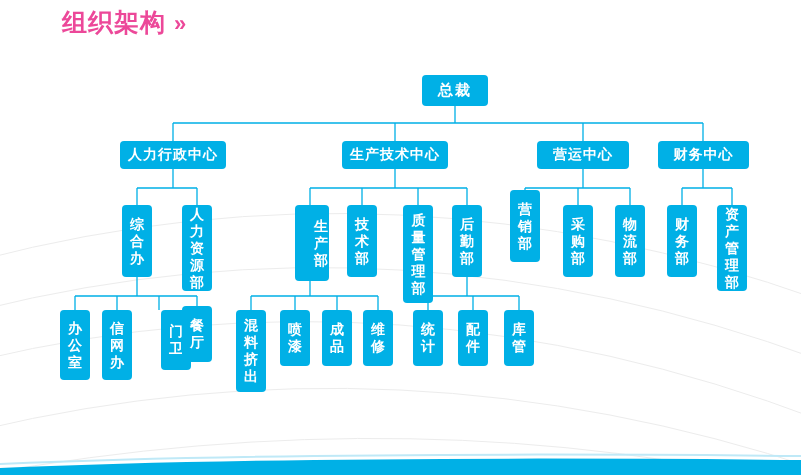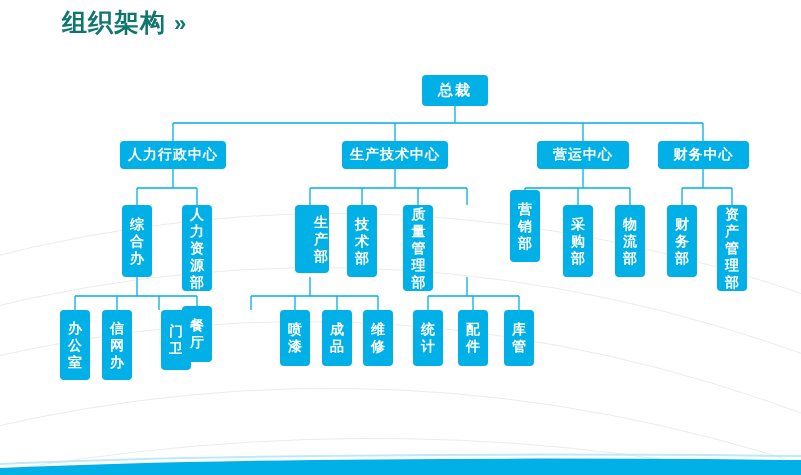--- a/index.html
+++ b/index.html
@@ -9,21 +9,21 @@
   }
   .stage{
     position:relative;
     width:801px;height:475px;
     background:#ffffff;
     overflow:hidden;
   }
   .decor{position:absolute;left:0;top:0;width:801px;height:475px;pointer-events:none;}
   .title{
     position:absolute;left:62px;top:6px;
-    font-size:25px;font-weight:bold;color:#0f766e;
+    font-size:25px;font-weight:bold;color:#ec4899;
     letter-spacing:1px;
   }
   .title .chev{font-size:22px;margin-left:8px;}
   .node{
     position:absolute;
     background:#00b0e6;
     color:#ffffff;
     font-weight:bold;
     border-radius:4px;
     display:flex;align-items:center;justify-content:center;
@@ -78,36 +78,38 @@
   <div class="node box-h box-root" style="left:422px;top:75px;width:66px;height:31px;">总裁</div>
 
   <div class="node box-h" style="left:120px;top:141px;width:106px;height:28px;">人力行政中心</div>
   <div class="node box-h" style="left:342px;top:141px;width:106px;height:28px;">生产技术中心</div>
   <div class="node box-h" style="left:537px;top:141px;width:92px;height:28px;">营运中心</div>
   <div class="node box-h" style="left:658px;top:141px;width:91px;height:28px;">财务中心</div>
 
   <div class="node box-v" style="left:122px;top:205px;height:72px;">综合办</div>
   <div class="node box-v" style="left:182px;top:205px;height:86px;">人力资源部</div>
 
-  <div class="node box-v" style="left:295px;top:205px;height:68px;padding-left:26px;">生产部</div>
+  <div class="node box-v" style="left:295px;top:205px;height:76px;padding-left:26px;">生产部</div>
   <div class="node box-v" style="left:347px;top:205px;height:72px;text-align:right;">技术部</div>
-  <div class="node box-v" style="left:403px;top:205px;height:86px;padding-left:9px;">质量管理部</div>
+  <div class="node box-v" style="left:403px;top:205px;height:98px;padding-left:9px;">质量管理部</div>
+  <div class="node box-v" style="left:452px;top:205px;height:72px;">后勤部</div>
 
   <div class="node box-v" style="left:510px;top:190px;height:72px;">营销部</div>
   <div class="node box-v" style="left:563px;top:205px;height:72px;">采购部</div>
   <div class="node box-v" style="left:615px;top:205px;height:72px;text-align:center;">物流部</div>
 
   <div class="node box-v" style="left:667px;top:205px;height:72px;">财务部</div>
   <div class="node box-v" style="left:717px;top:205px;height:86px;">资产管理部</div>
 
   <div class="node box-v" style="left:60px;top:310px;height:70px;">办公室</div>
   <div class="node box-v" style="left:102px;top:310px;height:70px;">信网办</div>
   <div class="node box-v" style="left:144px;top:310px;height:60px;margin-left:17px;">门卫</div>
   <div class="node box-v" style="left:182px;top:306px;height:56px;">餐厅</div>
 
+  <div class="node box-v" style="left:236px;top:310px;height:82px;">混料挤出</div>
   <div class="node box-v" style="left:280px;top:310px;height:56px;">喷漆</div>
   <div class="node box-v" style="left:322px;top:310px;height:56px;">成品</div>
   <div class="node box-v" style="left:363px;top:310px;height:56px;">维修</div>
 
   <div class="node box-v" style="left:413px;top:310px;height:56px;">统计</div>
   <div class="node box-v" style="left:458px;top:310px;height:56px;">配件</div>
   <div class="node box-v" style="left:504px;top:310px;height:56px;">库管</div>
 
 </div>
 

